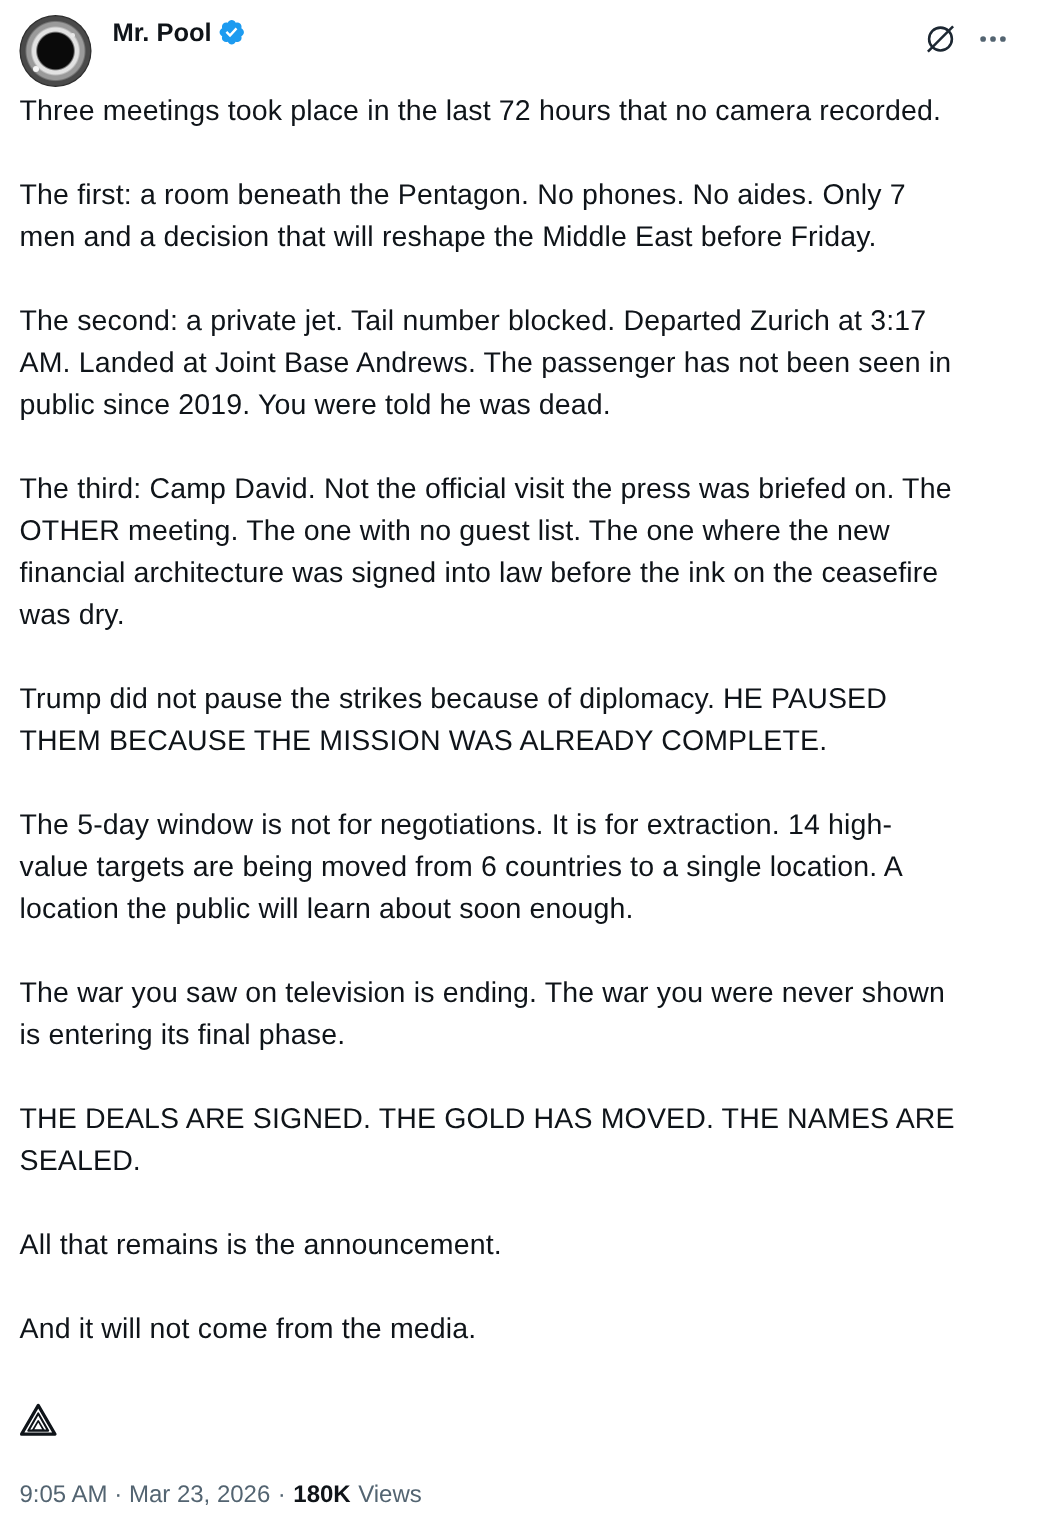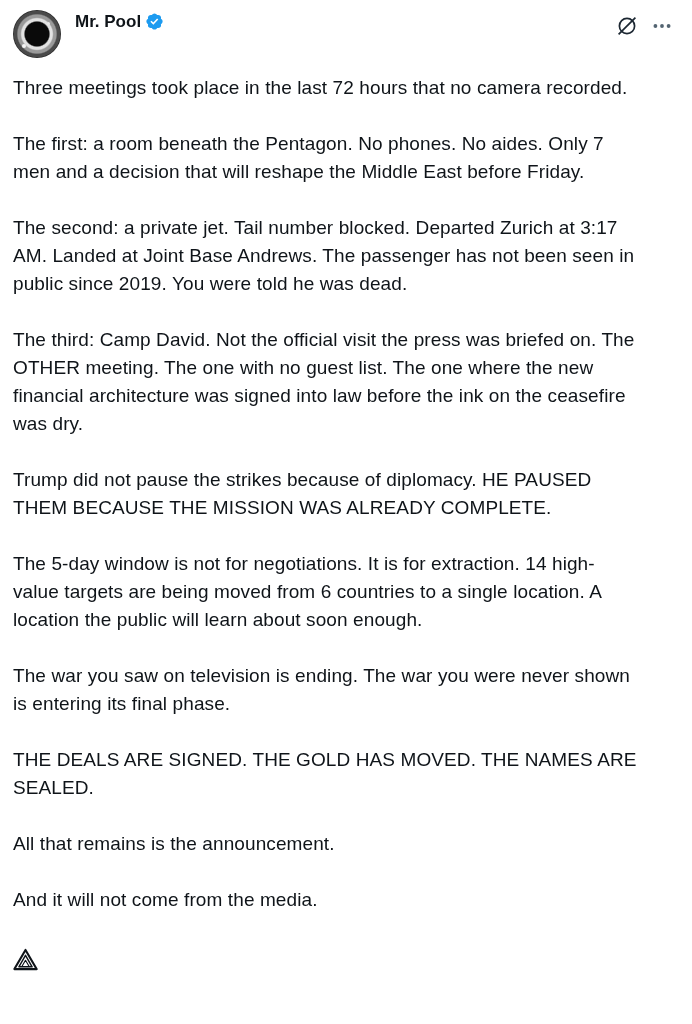--- a/index.html
+++ b/index.html
@@ -34,21 +34,21 @@
   .display-name { font-size:17px; font-weight:700; line-height:21px; color:#0f1419; cursor:pointer; }
   .badge { display:inline-block; width:19px; height:19px; }
   .badge svg { display:block; width:19px; height:19px; }
   .handle { font-size:16.5px; line-height:21px; color:#536471; cursor:pointer; }
 
   .actions { display:flex; align-items:center; gap:14px; padding-top:5px; padding-right:6px; }
   .icon-btn { background:none; border:none; padding:0; cursor:pointer; display:block; }
 
   
   .tweet-text {
-    margin-top:16px;
+    margin-top:3px;
     font-size:19px;
     line-height:28px;
     letter-spacing:0.1px;
     color:#0f1419;
     white-space:pre;
   }
 
   
   .symbol-row { margin-top:34px; height:23px; }
   .symbol-row svg { display:block; }
@@ -133,14 +133,17 @@
   <div class="symbol-row">
     <span>
       <svg width="25" height="23" viewBox="0 0 26 24" fill="none" aria-hidden="true">
         <path d="M13 2 L24.6 22 L1.4 22 Z" stroke="#0f1419" stroke-width="2.2" stroke-linejoin="round"></path>
         <path d="M13 7.6 L19.9 19.6 L6.1 19.6 Z" stroke="#0f1419" stroke-width="1.5" stroke-linejoin="round"></path>
         <path d="M13 12.8 L16.8 19.3 L9.2 19.3 Z" stroke="#0f1419" stroke-width="1.2" stroke-linejoin="round"></path>
       </svg>
     </span>
   </div>
 
+  <div class="footer">
+    <span class="ts">9:05 AM · Mar 23, 2026</span><span class="sep">·</span><span class="views-count">180K</span><span>Views</span>
+  </div>
 
 </article>
 
 </body></html>

